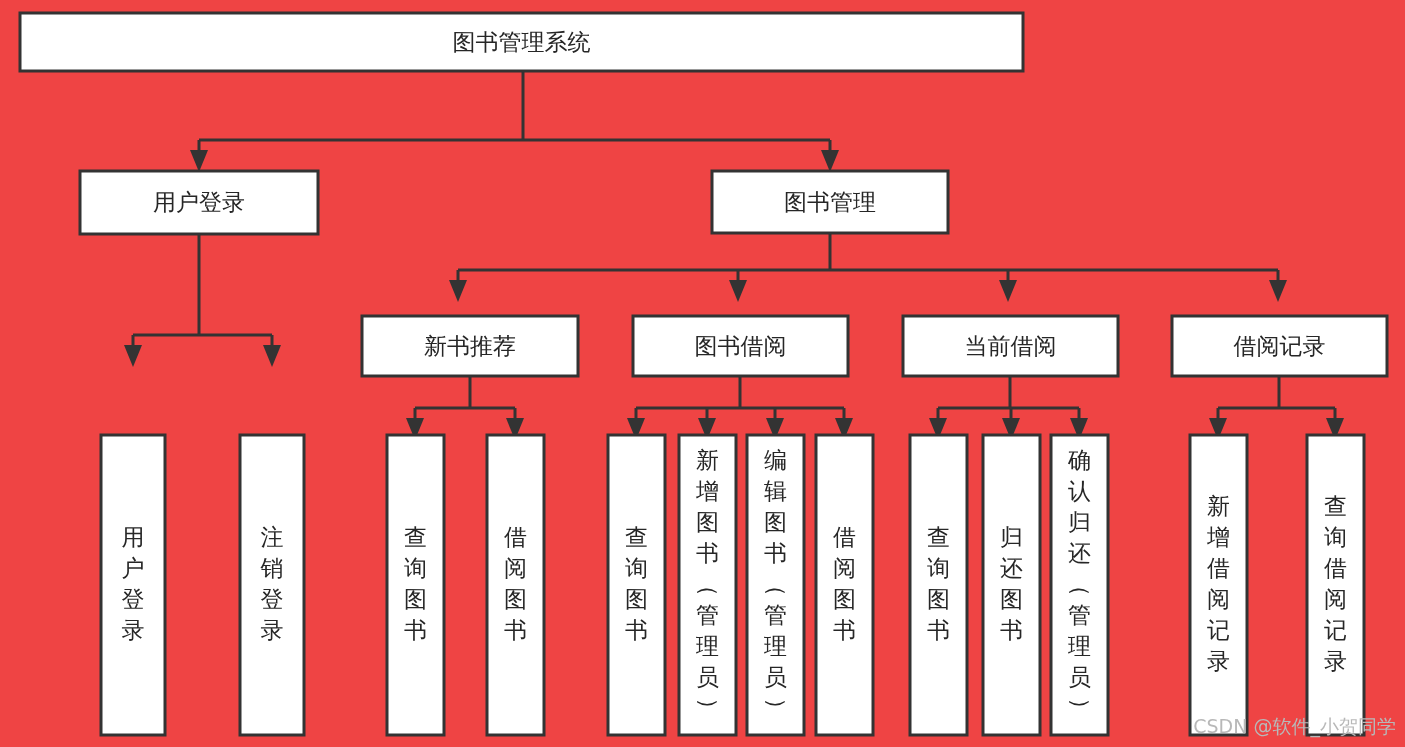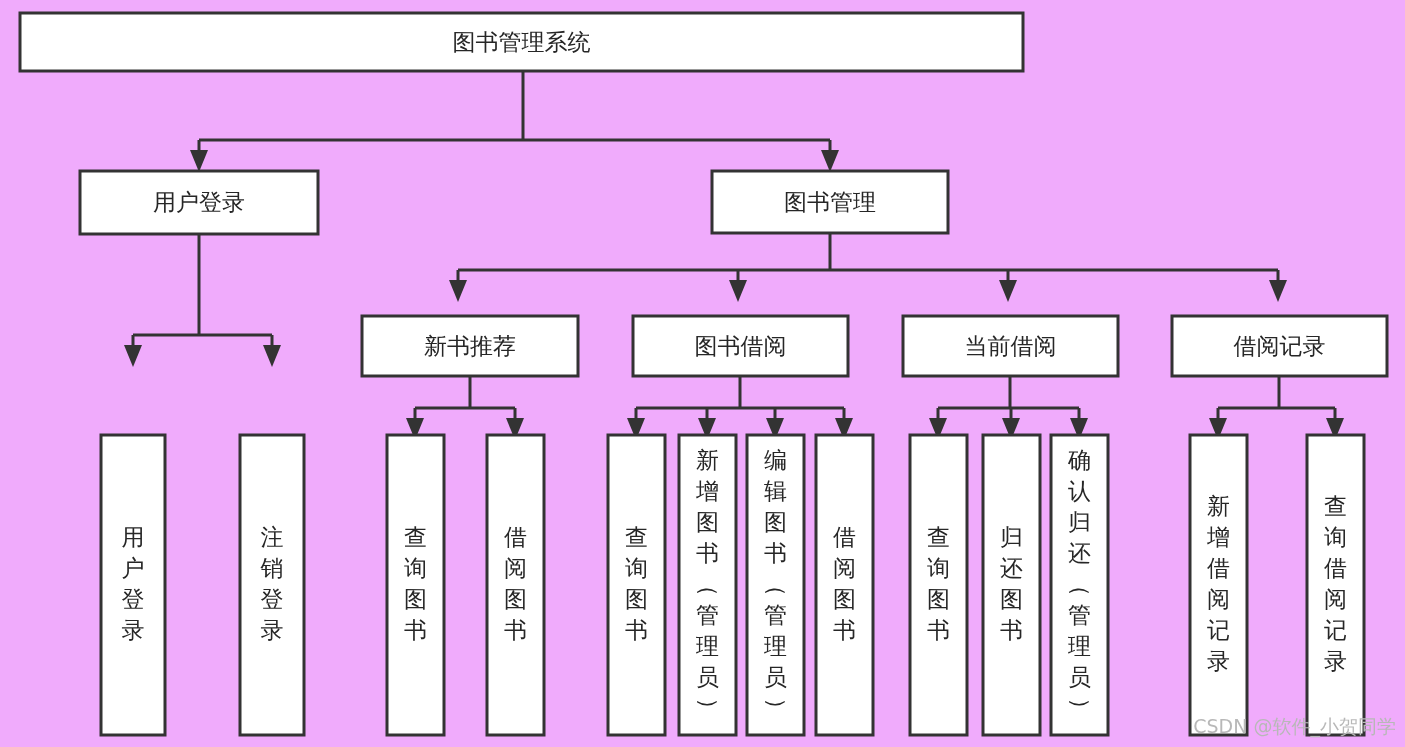--- a/index.html
+++ b/index.html
@@ -10,21 +10,21 @@
   body {
     width: 1405px;
     height: 747px;
     overflow: hidden;
     font-family: "DejaVu Sans", "Liberation Sans", sans-serif;
   }
   #diagram-root {
     position: relative;
     width: 1405px;
     height: 747px;
-    background: #f0abfc;
+    background: #ef4444;
   }
   svg.diagram-canvas {
     position: absolute;
     top: 0;
     left: 0;
     width: 1405px;
     height: 747px;
     display: block;
   }
   .node-box {

